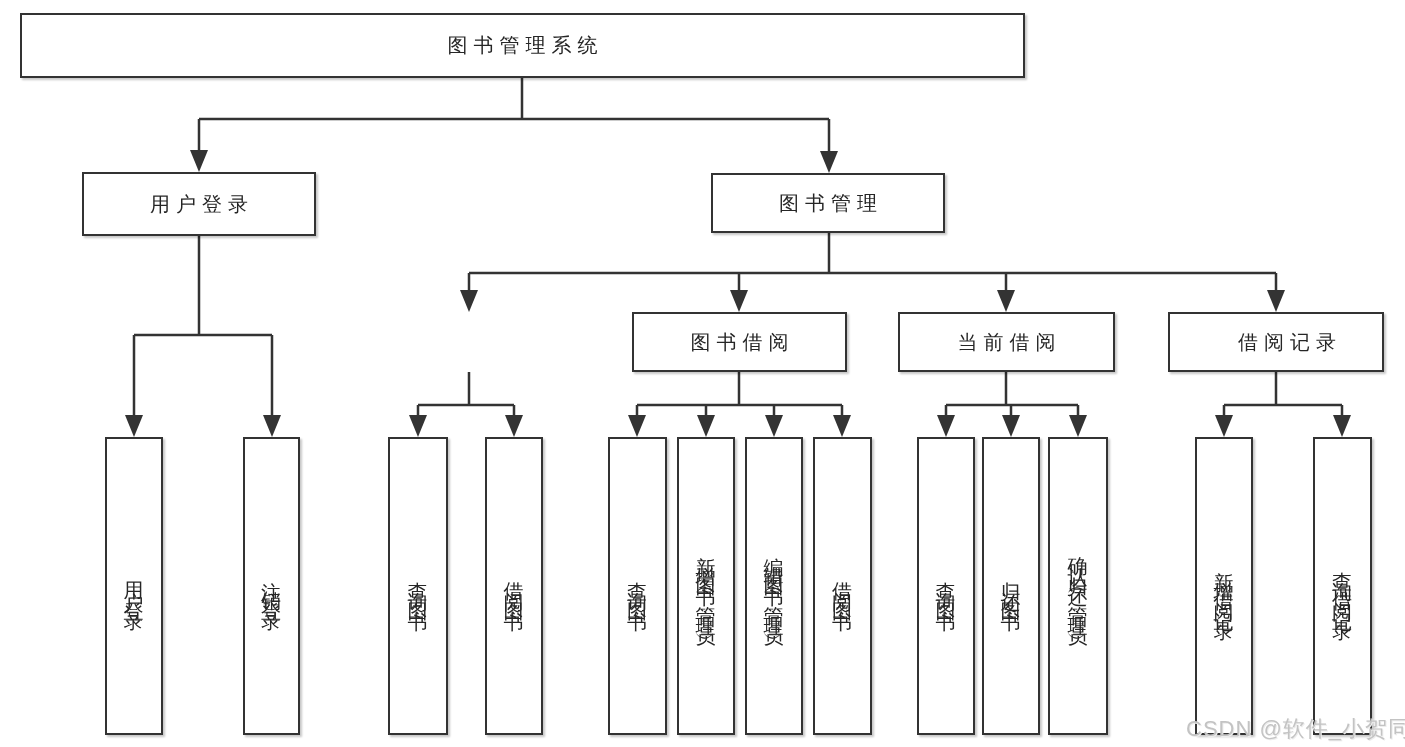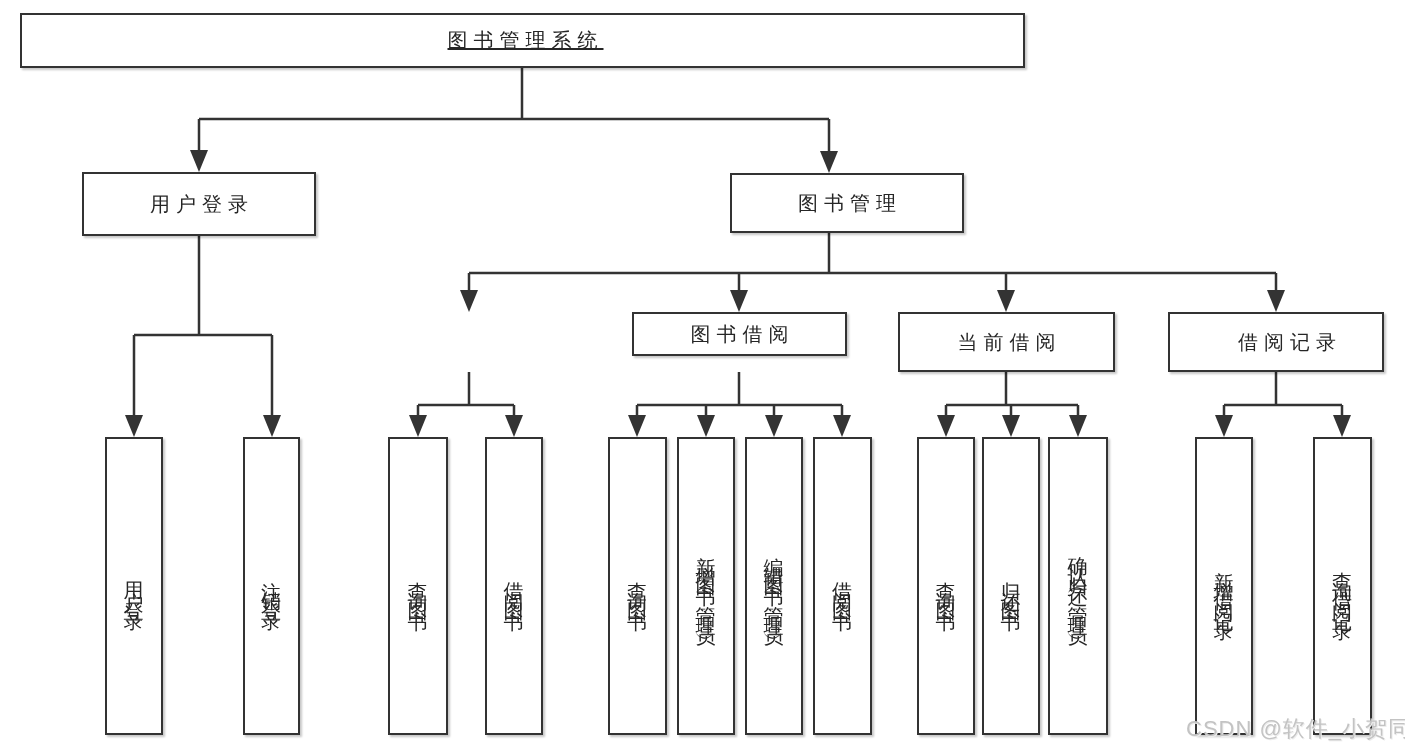--- a/index.html
+++ b/index.html
@@ -62,32 +62,32 @@
       <polygon points="765,415 783,415 774,437"></polygon>
       <polygon points="833,415 851,415 842,437"></polygon>
       <polygon points="937,415 955,415 946,437"></polygon>
       <polygon points="1002,415 1020,415 1011,437"></polygon>
       <polygon points="1069,415 1087,415 1078,437"></polygon>
       <polygon points="1215,415 1233,415 1224,437"></polygon>
       <polygon points="1333,415 1351,415 1342,437"></polygon>
     </g>
   </svg>
 
-  <div class="box" style="left:20px;top:13px;width:1005px;height:55px;text-decoration:underline;">
+  <div class="box" style="left:20px;top:13px;width:1005px;height:65px;">
     <span class="hlbl">图书管理系统</span>
   </div>
 
   <div class="box" style="left:82px;top:172px;width:234px;height:64px;">
     <span class="hlbl">用户登录</span>
   </div>
-  <div class="box" style="left:711px;top:173px;width:234px;height:60px;margin-left:19px;">
+  <div class="box" style="left:711px;top:173px;width:234px;height:60px;">
     <span class="hlbl">图书管理</span>
   </div>
 
-  <div class="box" style="left:632px;top:312px;width:215px;height:44px;">
+  <div class="box" style="left:632px;top:312px;width:215px;height:60px;">
     <span class="hlbl">图书借阅</span>
   </div>
   <div class="box" style="left:898px;top:312px;width:217px;height:60px;justify-content:center;">
     <span class="hlbl">当前借阅</span>
   </div>
   <div class="box" style="left:1168px;top:312px;width:216px;height:60px;padding-left:22px;">
     <span class="hlbl">借阅记录</span>
   </div>
 
   <div class="box" style="left:105px;top:437px;width:58px;height:298px;">

